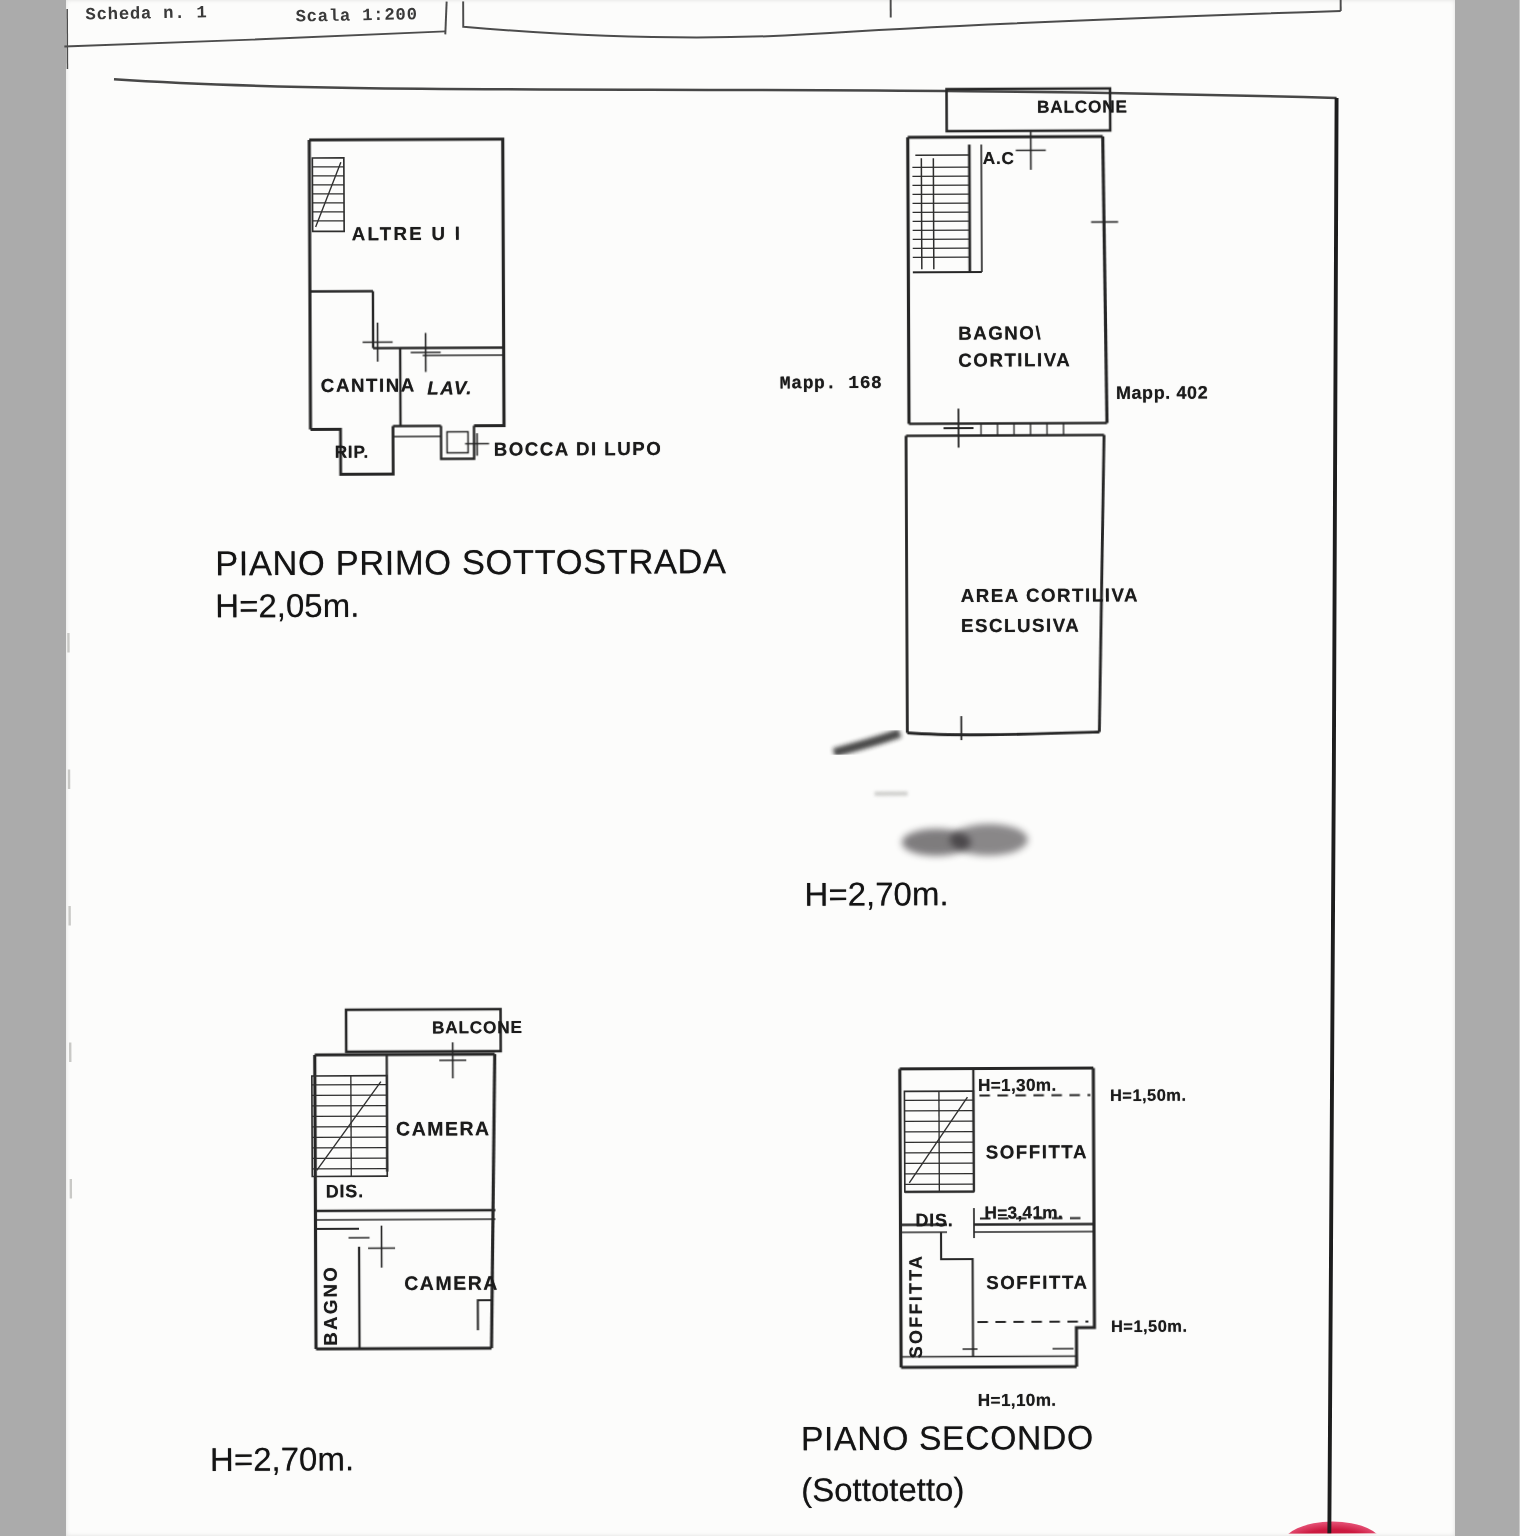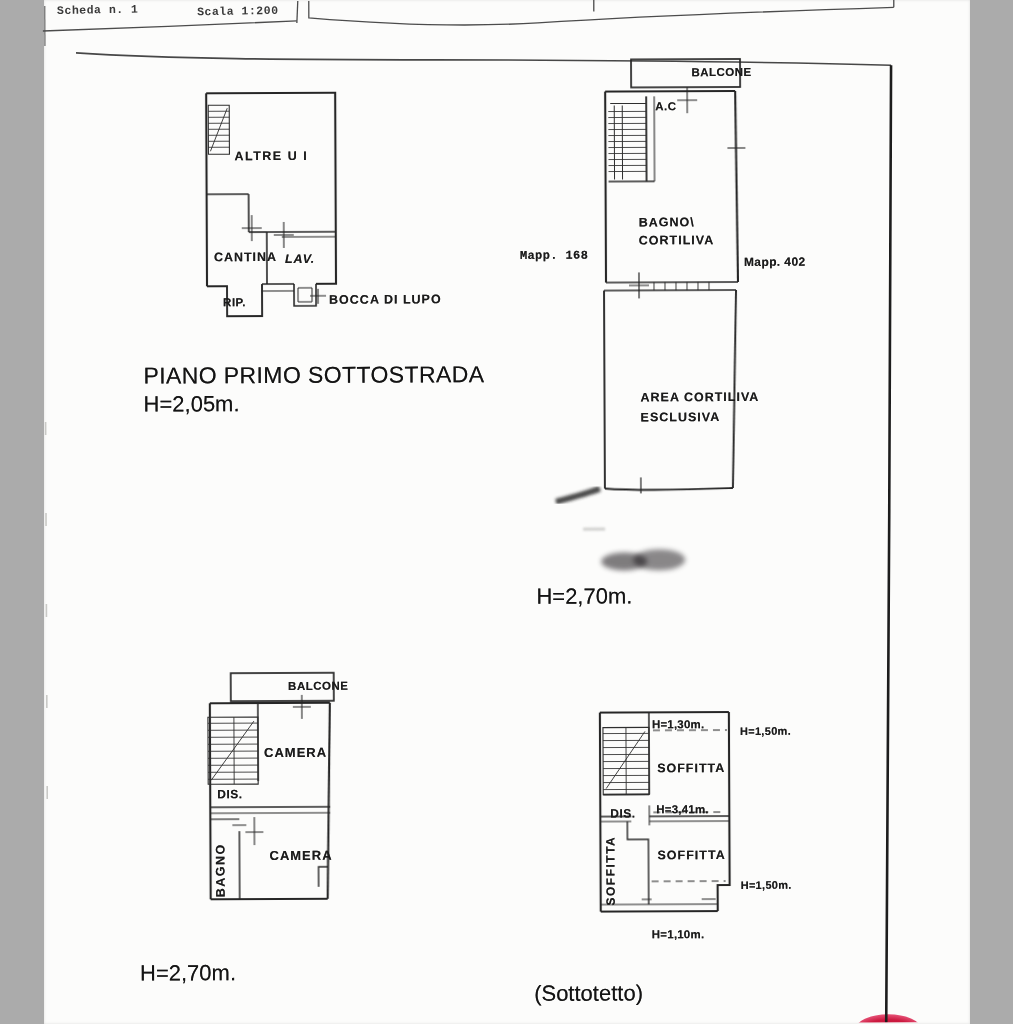--- a/index.html
+++ b/index.html
@@ -227,16 +227,17 @@
 
     <div class="lbl hdim" style="left:651px;top:719px;">H=1,30m.</div>
     <div class="lbl hdim-out" style="left:739px;top:726px;">H=1,50m.</div>
     <div class="lbl room" style="left:656px;top:762px;">SOFFITTA</div>
     <div class="lbl room-sm" style="left:609px;top:807px;font-size:12px;">DIS.</div>
     <div class="lbl hdim" style="left:655px;top:804px;">H=3,41m.</div>
     <div class="lbl vtext" style="left:602px;top:836px;height:70px;font-size:12px;">SOFFITTA</div>
     <div class="lbl room" style="left:656px;top:849px;">SOFFITTA</div>
     <div class="lbl hdim" style="left:650px;top:893px;margin-top:36px;">H=1,10m.</div>
     <div class="lbl hdim-out" style="left:739px;top:880px;">H=1,50m.</div>
+    <div class="lbl title" style="left:532px;top:947px;font-size:22.5px;">PIANO SECONDO</div>
     <div class="lbl hval" style="left:532px;top:981px;">(Sottotetto)</div>
 
   </div>
 </div>
 
 </body></html>

